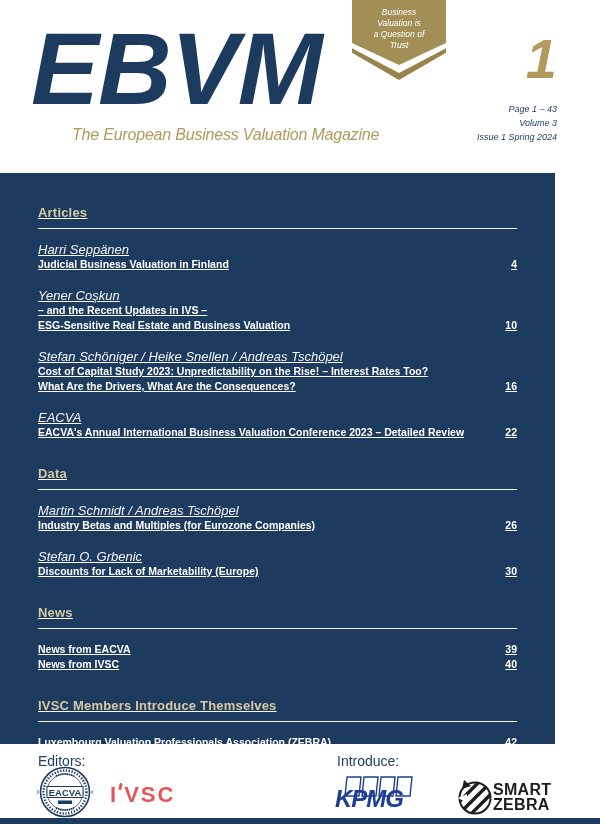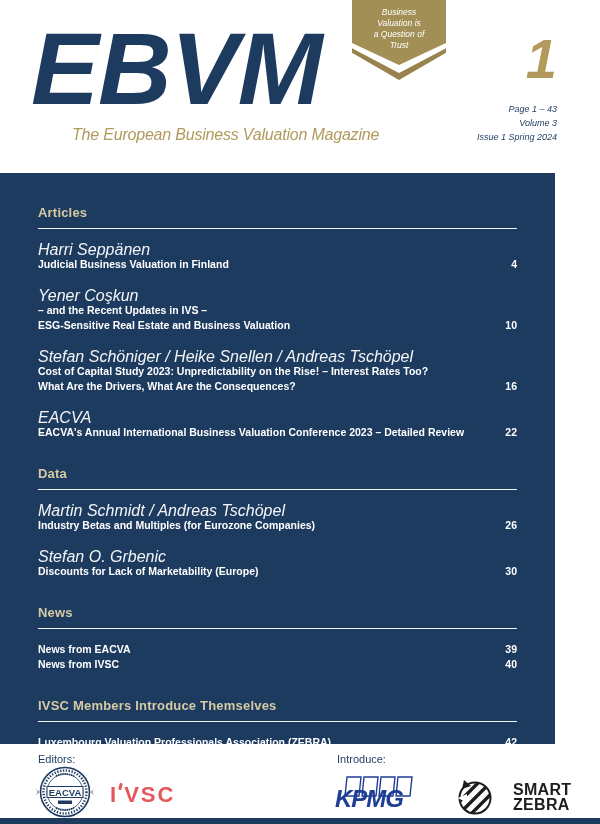--- a/index.html
+++ b/index.html
@@ -31,50 +31,50 @@
   .badge-text{position:absolute;left:0;top:7px;width:100%;text-align:center;color:#fff;
         font-size:8.5px;line-height:11px;}
 
   .issue-number{position:absolute;right:43px;top:31px;font-size:56px;line-height:56px;
         font-weight:700;color:var(--gold);}
   .page-info{position:absolute;right:43px;top:102px;text-align:right;color:var(--navy);
         font-size:9px;line-height:14px;}
 
   
   .toc{position:absolute;left:0;top:173px;width:555px;height:571px;background:var(--navy);
-       padding:31px 38px 0 38px;color:#fff;}
+       padding:31px 38px 0 38px;color:#fff;text-decoration:underline;}
   .toc-section{margin-top:25px;}
   .toc-section:first-child{margin-top:0;}
   .toc-section h2{font-size:13px;line-height:17px;font-weight:700;color:var(--heading-gold);
        letter-spacing:0.2px;margin-bottom:7px;}
   .rule{border-top:1px solid rgba(255,255,255,0.95);height:1px;margin-bottom:13px;}
   .entry{display:flex;margin-bottom:16px;}
   .toc-section.compact .entry{margin-bottom:0;}
   .toc-section .entries .entry:last-child{margin-bottom:0;}
   .entry-text{flex:1;}
-  .authors{font-style:italic;font-size:16px;line-height:15px;color:rgba(255,255,255,0.95);}
+  .authors{font-style:italic;font-size:13px;line-height:15px;color:rgba(255,255,255,0.95);}
   .title-line{font-weight:700;font-size:10.5px;line-height:15px;color:#fff;}
   .entry-page{width:34px;text-align:right;align-self:flex-end;font-weight:700;
        font-size:10.5px;line-height:15px;color:#fff;}
 
   
   .footer{position:absolute;left:0;top:744px;width:600px;height:74px;background:#fff;}
-  .footer-label{position:absolute;top:9px;font-size:11px;color:var(--navy);}
+  .footer-label{position:absolute;top:9px;font-size:14px;color:var(--navy);}
   .editors-label{left:38px;}
   .sponsors-label{left:337px;}
 
   .eacva-seal{position:absolute;left:36px;top:21px;}
   .ivsc-logo{position:absolute;left:110px;top:38px;font-size:22px;font-weight:700;
        letter-spacing:2px;color:var(--ivsc-red);display:flex;align-items:flex-start;}
   .ivsc-tick{display:inline-block;width:3px;height:7px;background:var(--ivsc-red);
        margin:1px 2px 0 1px;transform:rotate(14deg);border-radius:1px;}
 
   .kpmg-logo{position:absolute;left:334px;top:31px;}
   .zebra-logo{position:absolute;left:455px;top:34px;display:flex;align-items:center;}
-  .zebra-text{margin-left:20px;font-weight:700;font-size:16px;line-height:15px;
+  .zebra-text{margin-left:0;font-weight:700;font-size:16px;line-height:15px;
        letter-spacing:0.3px;color:var(--ink);}
 
   .bottom-bar{position:absolute;left:0;top:818px;width:600px;height:6px;background:var(--navy);}
 </style>
 </head>
 <body>
 
 <div class="page">
 
   <div class="masthead">

